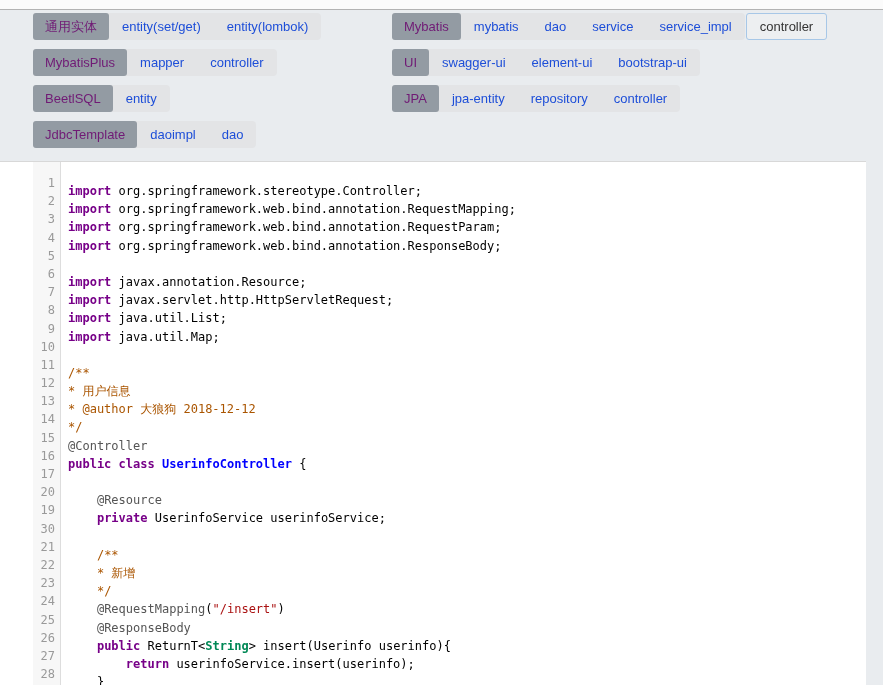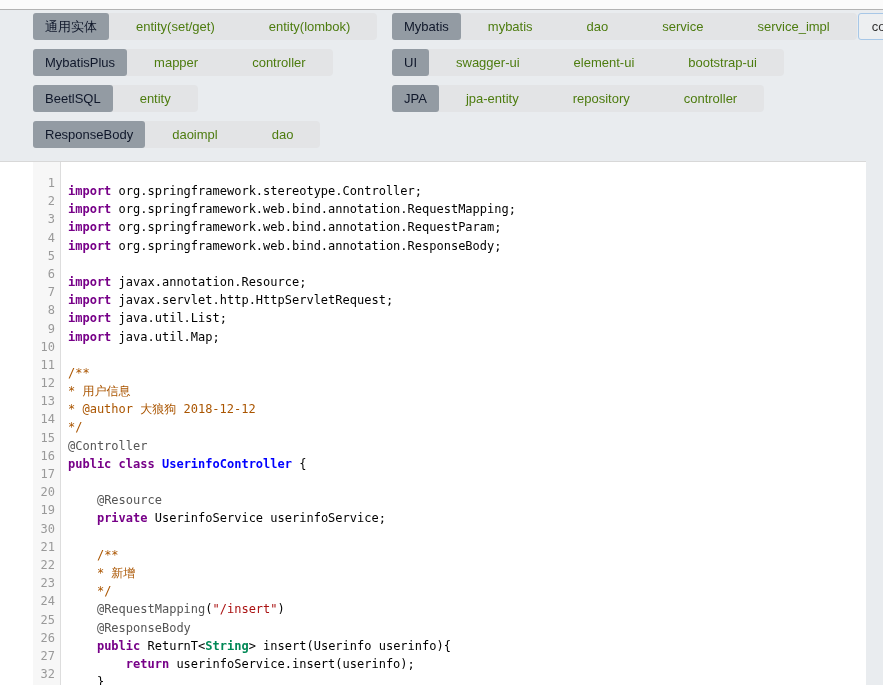--- a/index.html
+++ b/index.html
@@ -5,23 +5,23 @@
   html,body{margin:0;padding:0;width:883px;height:685px;overflow:hidden;
     background:#ffffff;font-family:"Liberation Sans",sans-serif;}
   body{display:flex;flex-direction:column;}
   .top-strip{height:9px;background:#fbfbfb;border-bottom:1px solid #b3b3b3;flex:none;}
   .header{height:151px;background:#e9ecef;position:relative;flex:none;}
   .col{position:absolute;top:3px;display:flex;flex-direction:column;align-items:flex-start;gap:9px;}
   .col-left{left:33px;}
   .col-right{left:392px;}
   .group-wrap{display:flex;align-items:stretch;height:27px;}
   .group{display:flex;align-items:stretch;background:#e3e4e6;border-radius:4px;}
-  .group-label{display:flex;align-items:center;padding:0 12px;background:#939ba3;color:#0f172a;
+  .group-label{display:flex;align-items:center;padding:0 12px;background:#939ba3;color:#701a75;
     font-size:13px;border-radius:3px;white-space:nowrap;}
-  .item{display:flex;align-items:center;padding:0 27px;font-size:13px;color:#4d7c0f;
+  .item{display:flex;align-items:center;padding:0 13px;font-size:13px;color:#1d4ed8;
     cursor:pointer;white-space:nowrap;}
   .item-selected{display:flex;align-items:center;padding:0 13px;margin-left:1px;font-size:13px;
     color:#333333;background:#edeff1;border:1px solid #a7c7e7;border-radius:3px;
     cursor:pointer;white-space:nowrap;box-sizing:border-box;}
   .main{flex:1;display:flex;min-height:0;}
   .editor{flex:1;background:#ffffff;border-top:1px solid #d8d8d8;display:flex;overflow:hidden;
     font-family:"DejaVu Sans Mono","Liberation Mono",monospace;font-size:12px;line-height:18.2px;}
   .gutter{margin-left:33px;background:#f7f7f7;border-right:1px solid #dddddd;
     padding:12px 5px 0 5px;text-align:right;color:#999999;min-width:17px;flex:none;}
   .gutter div{height:18.2px;}
@@ -58,21 +58,21 @@
         </div>
       </div>
       <div class="group-wrap">
         <div class="group">
           <span class="group-label">BeetlSQL</span>
           <span class="item">entity</span>
         </div>
       </div>
       <div class="group-wrap">
         <div class="group">
-          <span class="group-label">ResponseBody</span>
+          <span class="group-label">JdbcTemplate</span>
           <span class="item">daoimpl</span>
           <span class="item">dao</span>
         </div>
       </div>
     </div>
   <div class="col col-right">
       <div class="group-wrap">
         <div class="group">
           <span class="group-label">Mybatis</span>
           <span class="item">mybatis</span>
@@ -124,19 +124,19 @@
         <div>20</div>
         <div>19</div>
         <div>30</div>
         <div>21</div>
         <div>22</div>
         <div>23</div>
         <div>24</div>
         <div>25</div>
         <div>26</div>
         <div>27</div>
-        <div>32</div>
+        <div>28</div>
         <div>29</div>
       </div>
     <div class="code"><div class="code-line"><span class="tk-kw">import</span><span class="tk-pl"> org.springframework.stereotype.Controller;</span></div><div class="code-line"><span class="tk-kw">import</span><span class="tk-pl"> org.springframework.web.bind.annotation.RequestMapping;</span></div><div class="code-line"><span class="tk-kw">import</span><span class="tk-pl"> org.springframework.web.bind.annotation.RequestParam;</span></div><div class="code-line"><span class="tk-kw">import</span><span class="tk-pl"> org.springframework.web.bind.annotation.ResponseBody;</span></div><div class="code-line"></div><div class="code-line"><span class="tk-kw">import</span><span class="tk-pl"> javax.annotation.Resource;</span></div><div class="code-line"><span class="tk-kw">import</span><span class="tk-pl"> javax.servlet.http.HttpServletRequest;</span></div><div class="code-line"><span class="tk-kw">import</span><span class="tk-pl"> java.util.List;</span></div><div class="code-line"><span class="tk-kw">import</span><span class="tk-pl"> java.util.Map;</span></div><div class="code-line"></div><div class="code-line"><span class="tk-cm">/**</span></div><div class="code-line"><span class="tk-cm">* 用户信息</span></div><div class="code-line"><span class="tk-cm">* @author 大狼狗 2018-12-12</span></div><div class="code-line"><span class="tk-cm">*/</span></div><div class="code-line"><span class="tk-meta">@Controller</span></div><div class="code-line"><span class="tk-kw">public</span><span class="tk-pl"> </span><span class="tk-kw">class</span><span class="tk-pl"> </span><span class="tk-def">UserinfoController</span><span class="tk-pl"> {</span></div><div class="code-line"></div><div class="code-line"><span class="tk-pl">    </span><span class="tk-meta">@Resource</span></div><div class="code-line"><span class="tk-pl">    </span><span class="tk-kw">private</span><span class="tk-pl"> UserinfoService userinfoService;</span></div><div class="code-line"></div><div class="code-line"><span class="tk-pl">    </span><span class="tk-cm">/**</span></div><div class="code-line"><span class="tk-pl">    </span><span class="tk-cm">* 新增</span></div><div class="code-line"><span class="tk-pl">    </span><span class="tk-cm">*/</span></div><div class="code-line"><span class="tk-pl">    </span><span class="tk-meta">@RequestMapping</span><span class="tk-pl">(</span><span class="tk-str">"/insert"</span><span class="tk-pl">)</span></div><div class="code-line"><span class="tk-pl">    </span><span class="tk-meta">@ResponseBody</span></div><div class="code-line"><span class="tk-pl">    </span><span class="tk-kw">public</span><span class="tk-pl"> ReturnT&lt;</span><span class="tk-type">String</span><span class="tk-pl">&gt; insert(Userinfo userinfo){</span></div><div class="code-line"><span class="tk-pl">        </span><span class="tk-kw">return</span><span class="tk-pl"> userinfoService.insert(userinfo);</span></div><div class="code-line"><span class="tk-pl">    }</span></div><div class="code-line"></div></div>
   </div>
   <div class="right-strip"></div>
 </div>
 
 </body></html>

